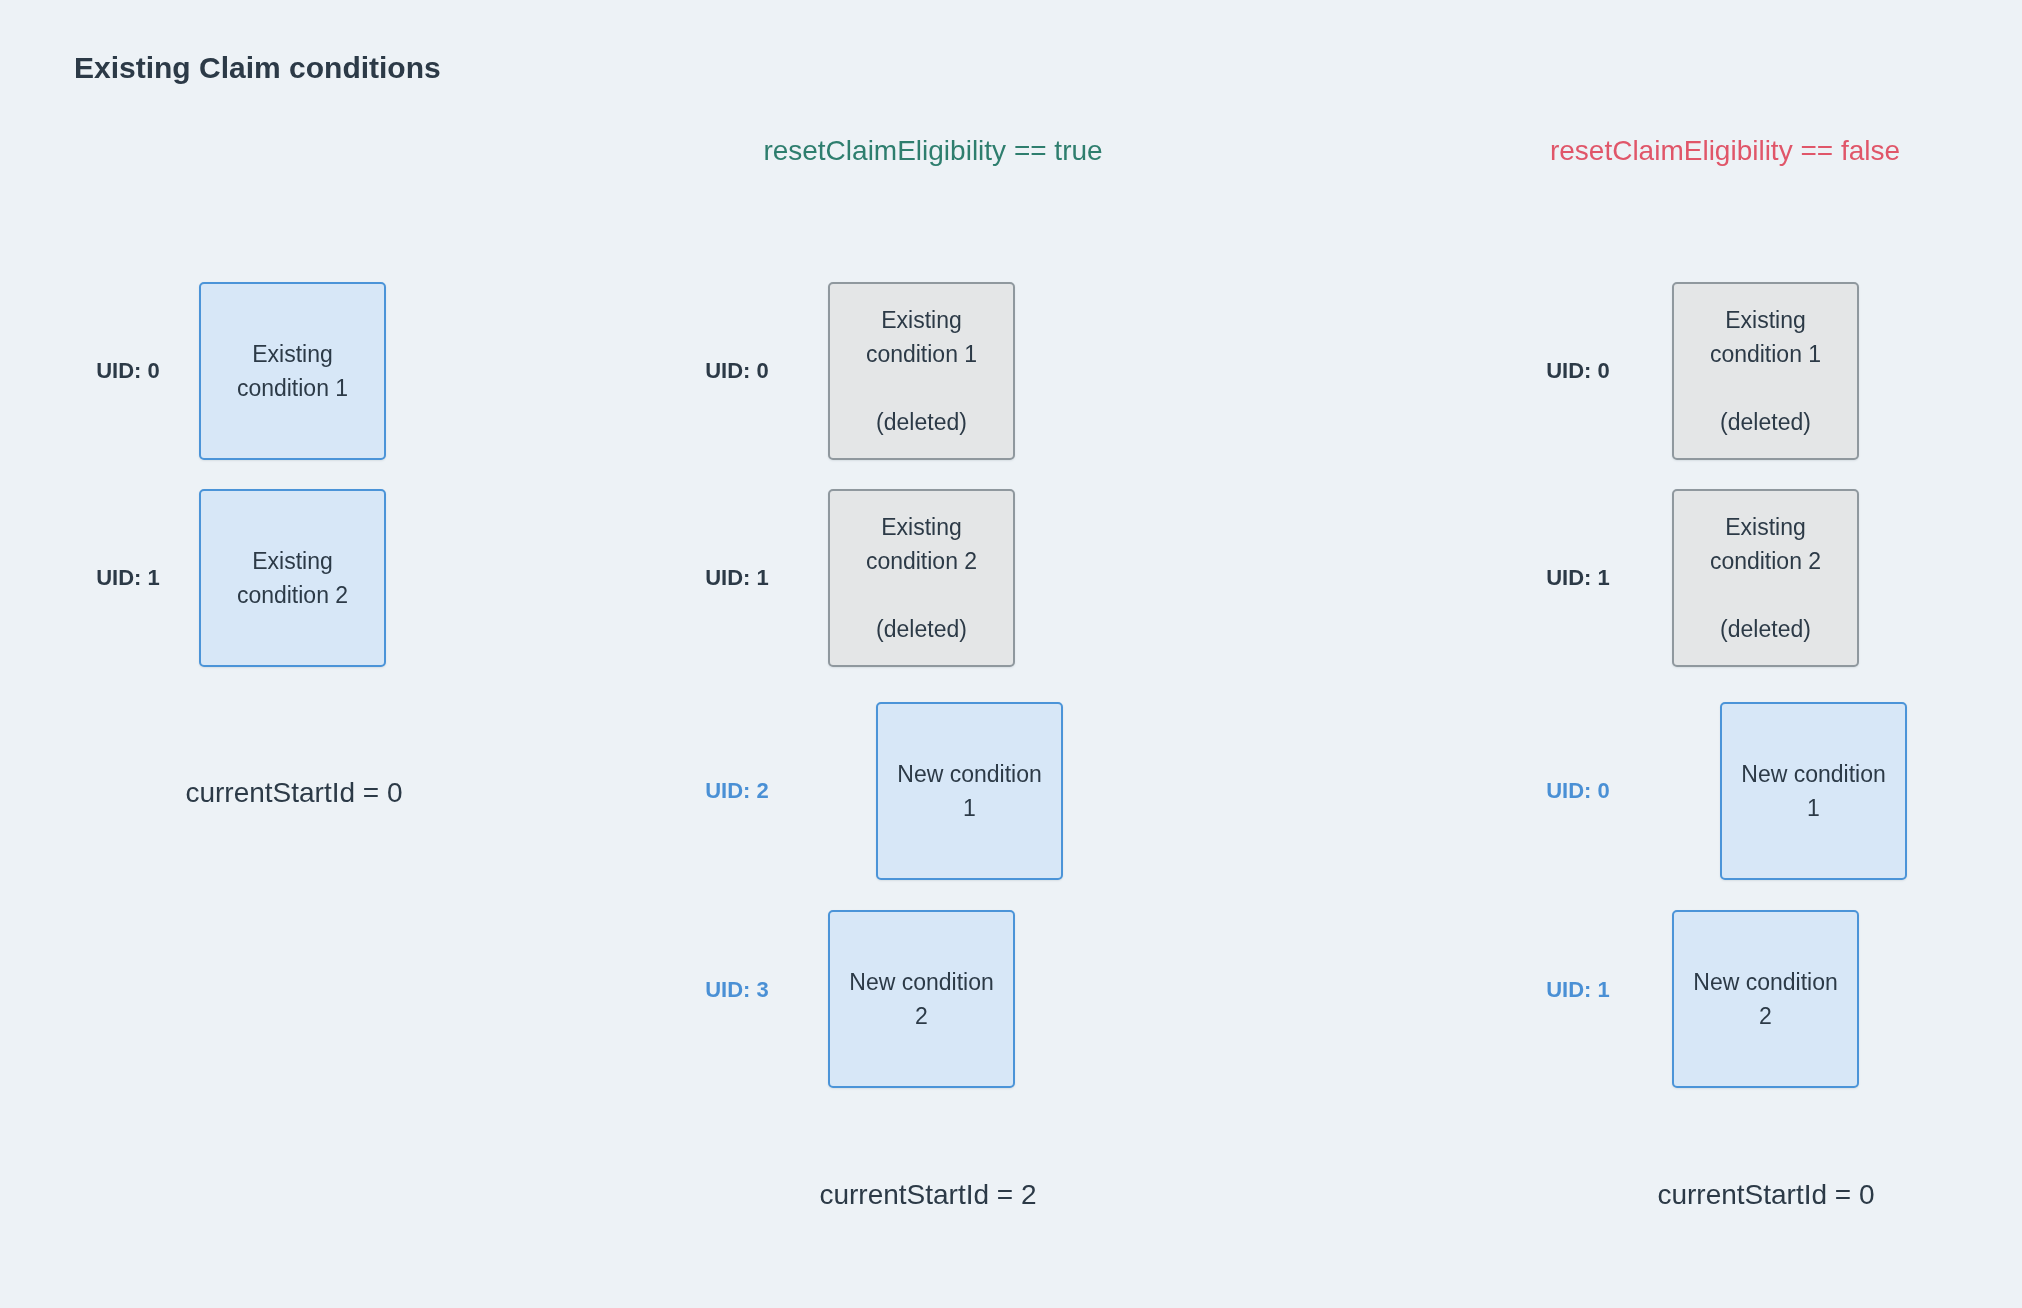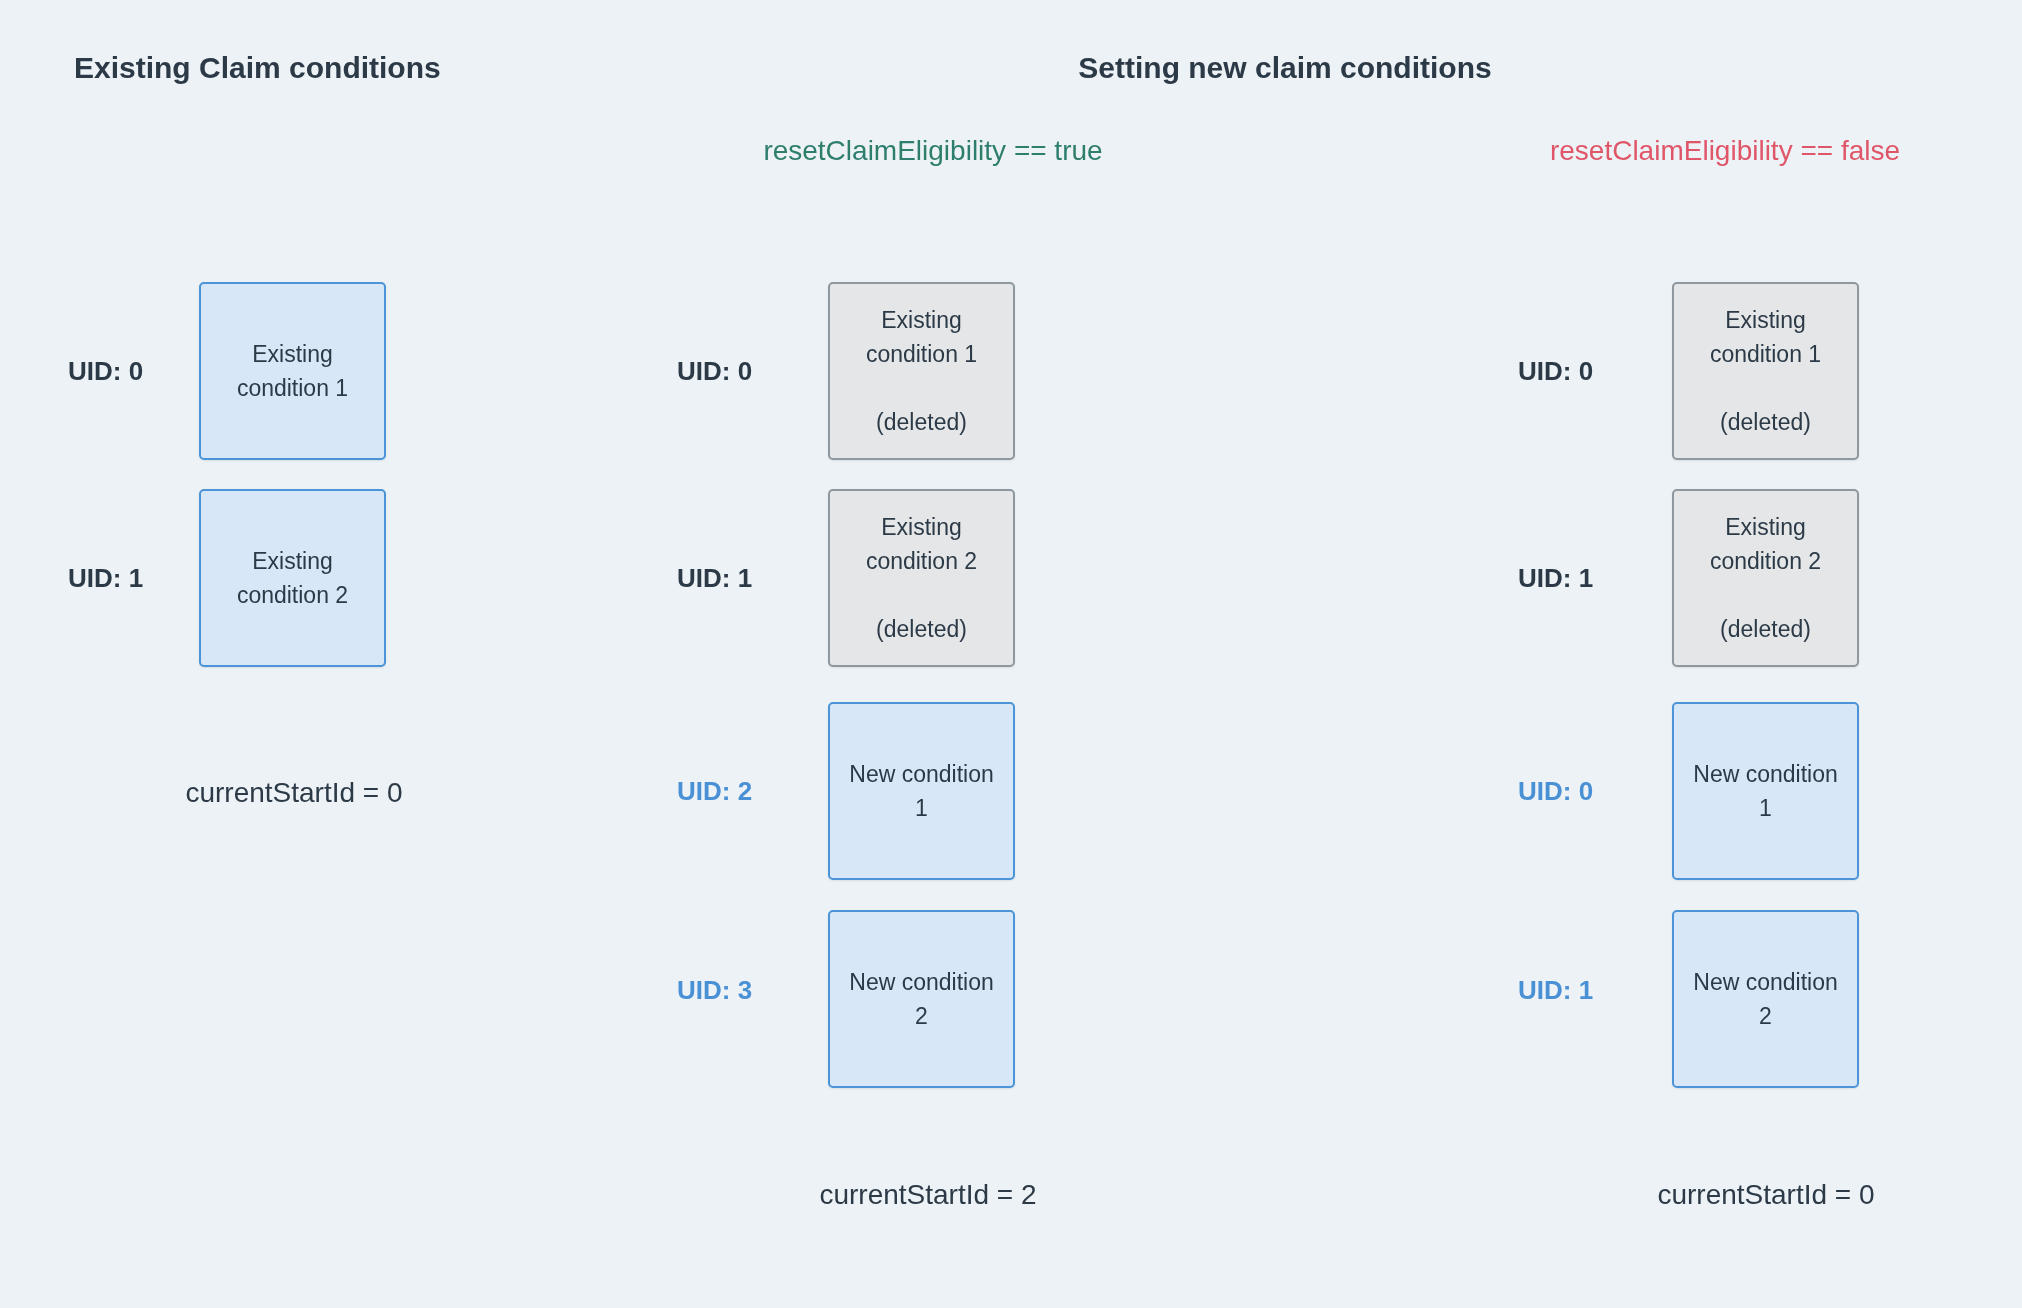--- a/index.html
+++ b/index.html
@@ -36,23 +36,23 @@
     line-height: 34px;
     text-align: center;
     white-space: nowrap;
   }
   .subtitle-true  { left: 723px;  top: 134px; width: 420px; color: var(--true_green, #2e7e6e); }
   .subtitle-false { left: 1505px; top: 134px; width: 440px; color: var(--false_red, #e05669); }
 
   .uid-label {
     position: absolute;
     width: 120px;
-    text-align: left;
+    text-align: center;
     font-weight: bold;
-    font-size: 26px;
+    font-size: 22px;
     line-height: 28px;
     white-space: nowrap;
   }
   .uid-dark { color: var(--heading_text, #2c3a47); }
   .uid-blue { color: var(--uid_blue, #4a90d5); }
 
   .box {
     position: absolute;
     width: 187px;
     height: 178px;
@@ -94,30 +94,29 @@
   .footer2 { left: 778px;  top: 1178px; }
   .footer3 { left: 1616px; top: 1178px; }
 
   
   .lc1 { left: 68px;   }  .bc1 { left: 199px;  }
   .lc2 { left: 677px;  }  .bc2 { left: 828px;  }
   .lc3 { left: 1518px; }  .bc3 { left: 1672px; }
   
   .lr1 { top: 357px; }  .br1 { top: 282px; }
   .lr2 { top: 564px; }  .br2 { top: 489px; }
-  .lr3 { top: 777px; }  .br3 { top: 702px; }
+  .lr3 { top: 777px; }  .br3 { top: 702px; margin-left: 48px; }
   .lr4 { top: 976px; }  .br4 { top: 910px; justify-content: center; }
 </style>
 </head>
 <body>
 
 <div class="canvas">
 
   <div class="page-title title-left">Existing Claim conditions</div>
-  <div class="page-title title-middle">Setting new claim conditions</div>
   <div class="subtitle subtitle-false">resetClaimEligibility == false</div>
   <div class="subtitle subtitle-true">resetClaimEligibility == true</div>
 
   <div class="uid-label uid-dark lc1 lr1">UID: 0</div>
   <div class="box blue bc1 br1">
     <div class="box-label">Existing condition 1</div>
   </div>
   <div class="uid-label uid-dark lc1 lr2">UID: 1</div>
   <div class="box blue bc1 br2">
     <div class="box-label">Existing condition 2</div>

